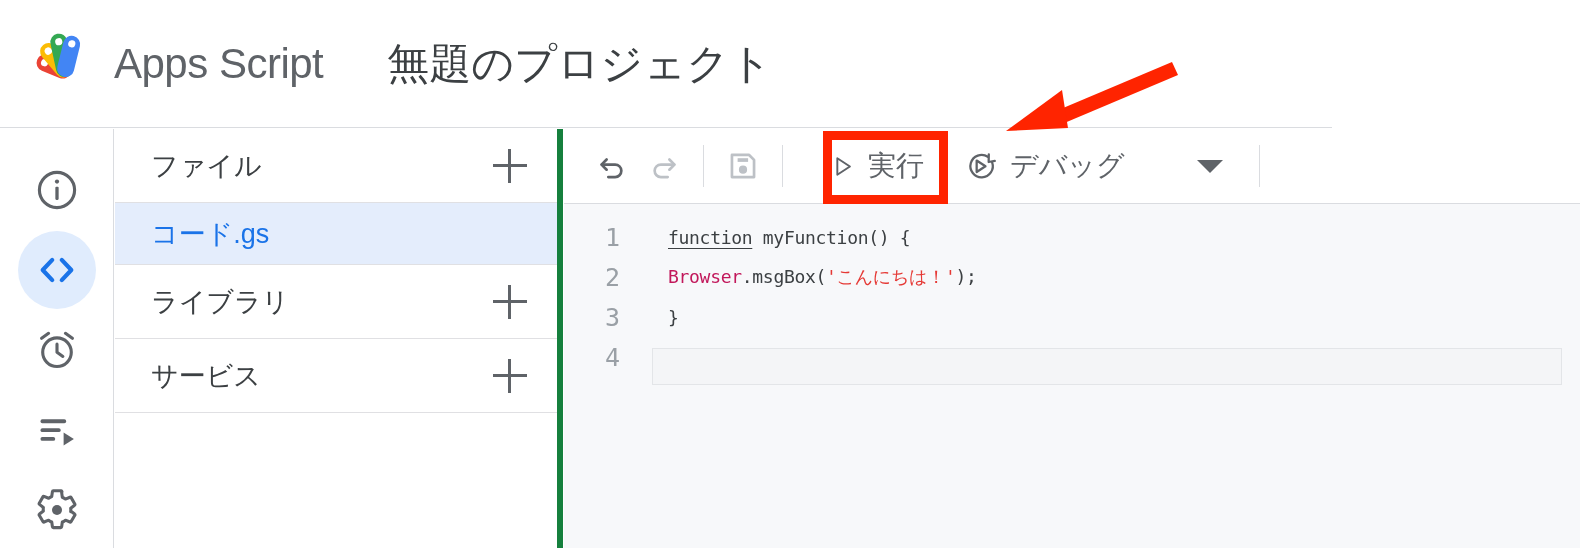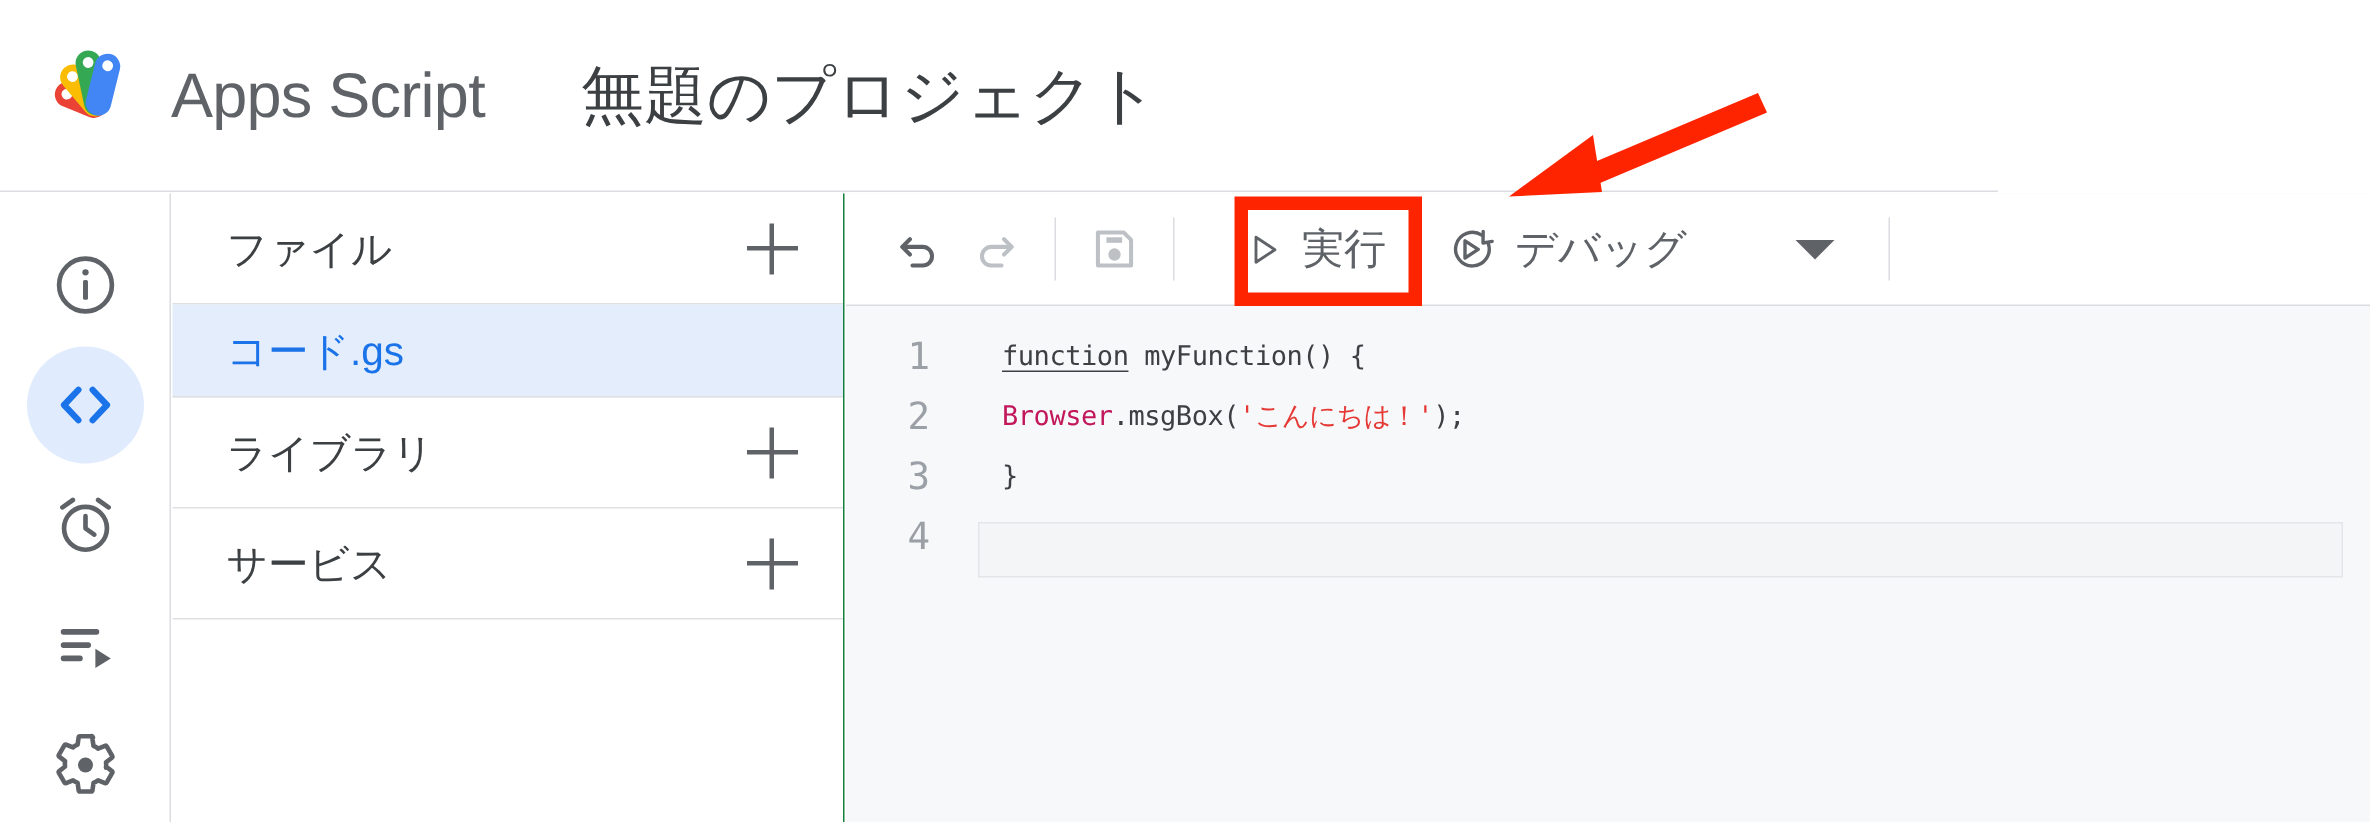--- a/index.html
+++ b/index.html
@@ -80,21 +80,21 @@
   #rail-trigger{ margin-top: 2px; }
   #rail-exec   { margin-top: 2px; }
   #rail-settings{ margin-top: 2px; }
 
   
   #file-panel {
     position: absolute;
     left: 115px; top: 129px;
     width: 448px; height: 419px;
     background: #ffffff;
-    border-right: 1px solid #15803d;
+    border-right: 6px solid #15803d;
     box-sizing: border-box;
   }
   .fp-section {
     height: 74px;
     box-sizing: border-box;
     border-bottom: 1px solid #e0e0e3;
     display: flex;
     align-items: center;
     padding: 0 30px 0 36px;
     cursor: pointer;

